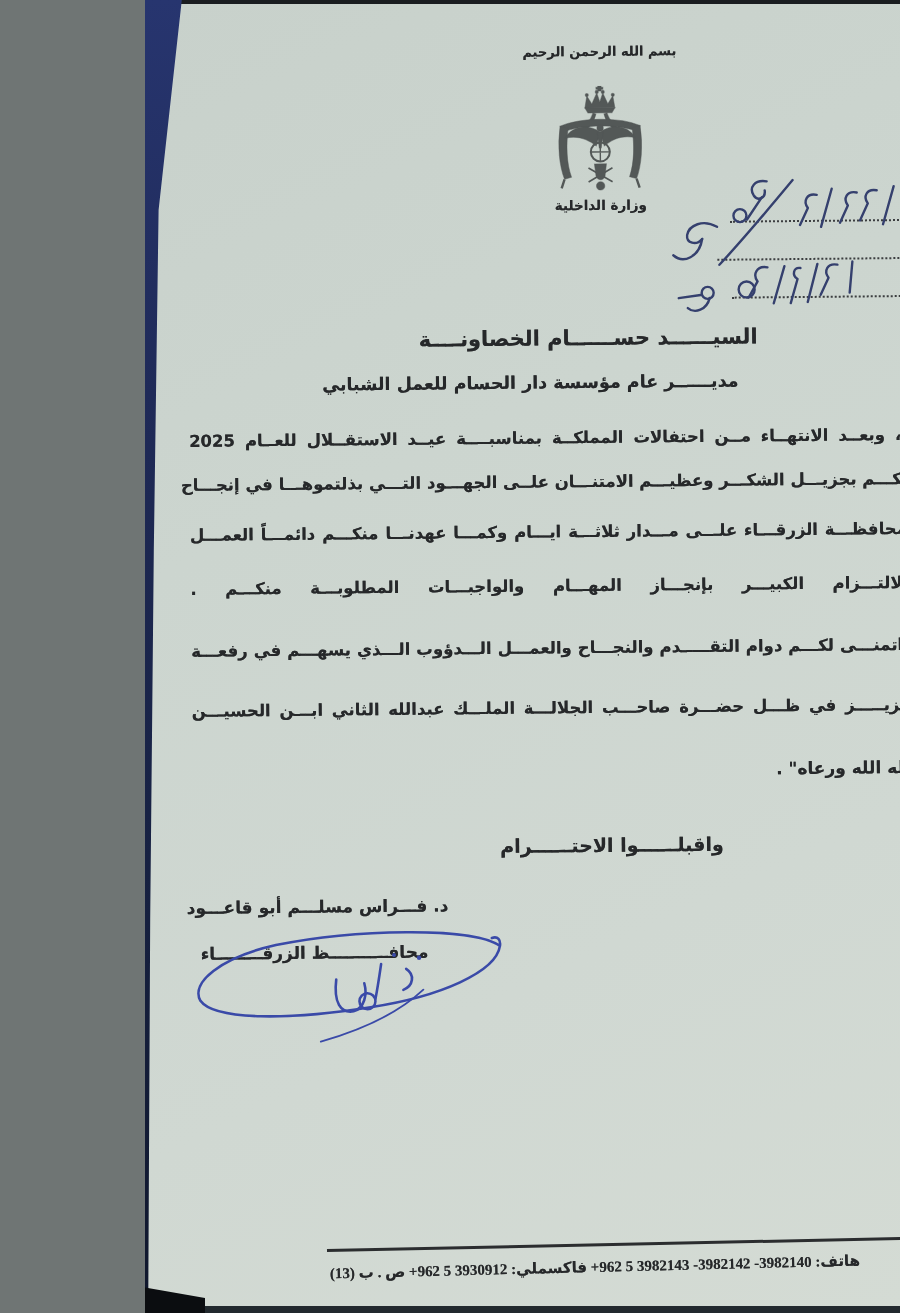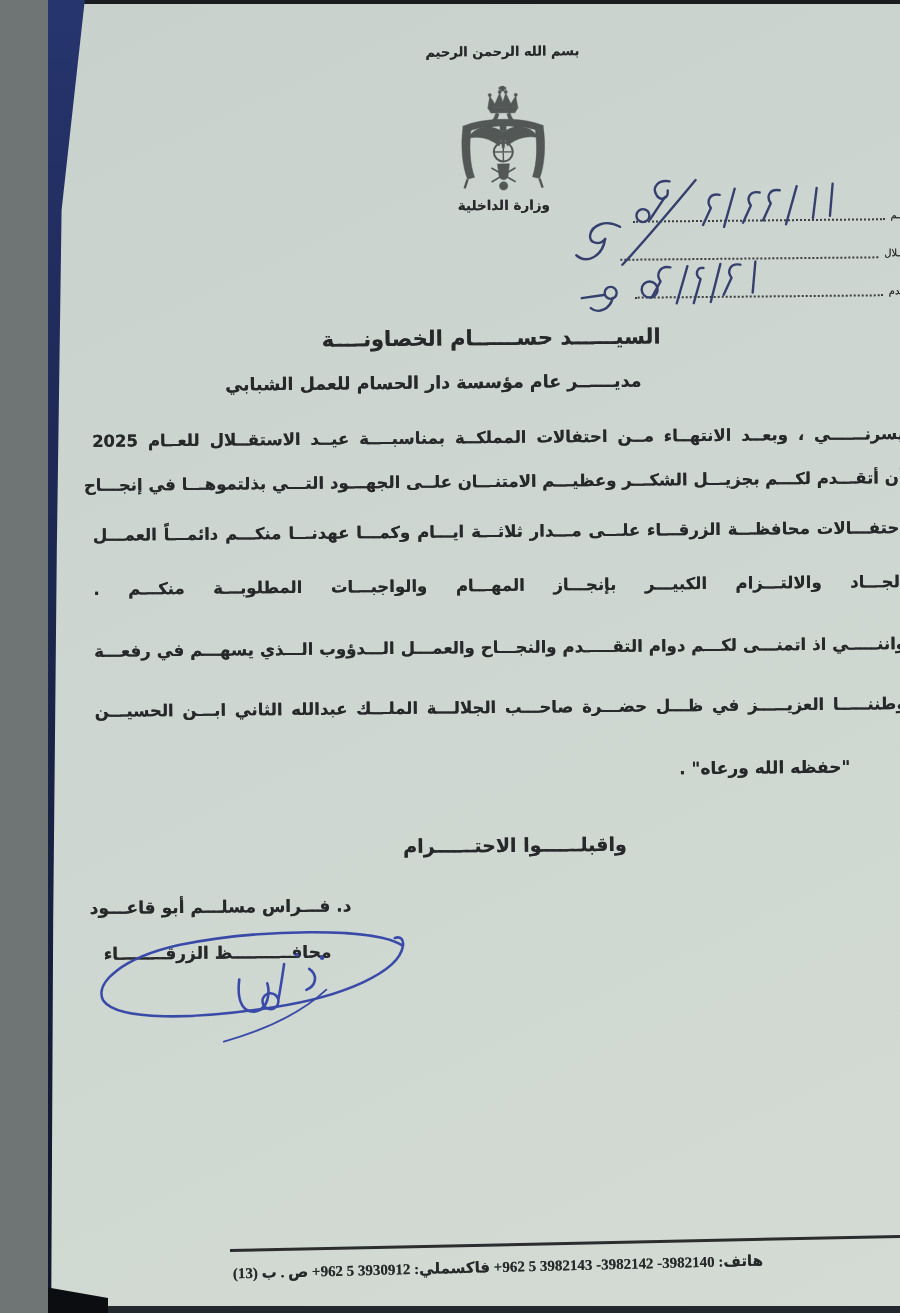--- a/index.html
+++ b/index.html
@@ -1,17 +1,17 @@
 <!DOCTYPE html>
 <html lang="ar" dir="rtl"><head>
 <meta charset="utf-8">
 <style>
   html,body{margin:0;padding:0;background:#6f7574;}
   .scan{
-    position:relative;width:852px;height:1313px;overflow:hidden;
+    position:relative;width:755px;height:1313px;overflow:hidden;
     background:linear-gradient(155deg,#c8d1cb 0%,#ccd5cf 35%,#d0d8d2 70%,#d4dbd4 100%);
     font-family:"DejaVu Sans","Liberation Sans",sans-serif;
     color:#26282a;direction:rtl;
   }
   
   .edge-top{position:absolute;left:0;top:0;width:900px;height:4px;background:#1a1d20;}
   .edge-left{position:absolute;left:0;top:0;width:40px;height:1313px;
     background:linear-gradient(180deg,#27356f 0%,#1f2a58 30%,#16203f 70%,#10172c 100%);
     clip-path:polygon(0 0,92% 0,34% 16%,22% 42%,13% 70%,8% 100%,0 100%);}
   .edge-bottom{position:absolute;left:55px;top:1306px;width:845px;height:7px;background:#22292e;}

